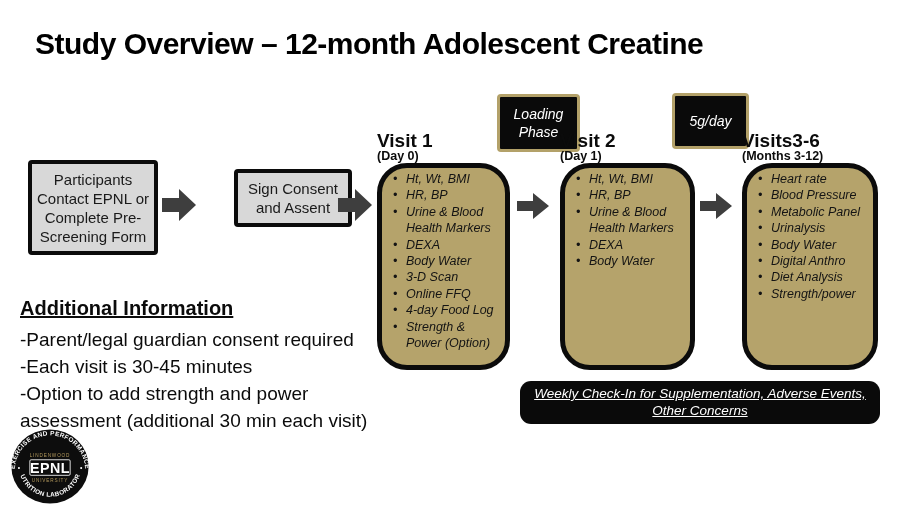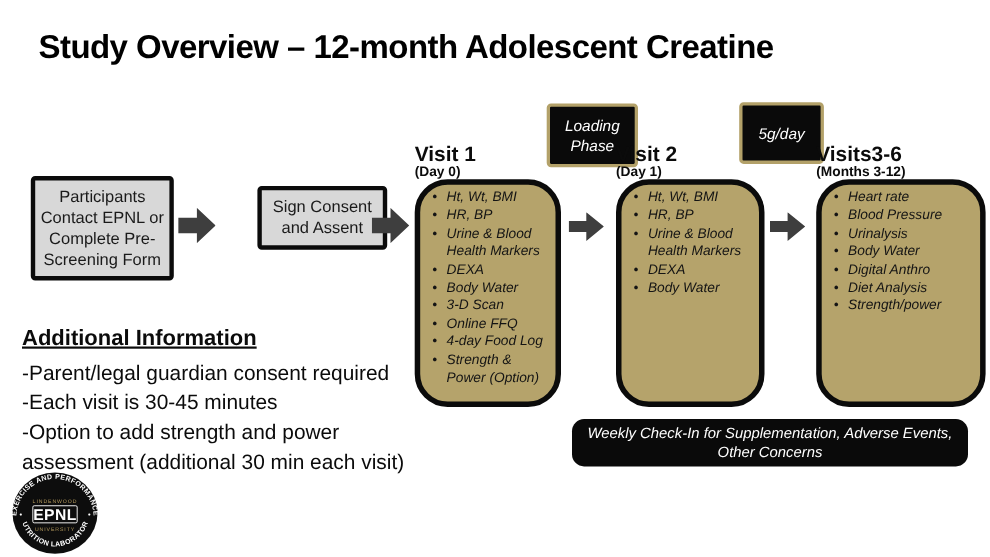--- a/index.html
+++ b/index.html
@@ -54,21 +54,21 @@
     position: absolute;
     top: 163px;
     height: 207px;
     background: #B5A36B;
     border: 5px solid #0b0b0b;
     border-radius: 30px;
     padding: 3px 4px 6px 10px;
   }
   .vb1 { left: 377px; width: 133px; }
   .vb2 { left: 560px; width: 135px; }
-  .vb3 { left: 742px; width: 154px; }
+  .vb3 { left: 742px; width: 136px; }
   .visit-box ul { list-style: none; }
   .visit-box li {
     position: relative;
     padding-left: 14px;
     font-style: italic;
     font-size: 12.5px;
     line-height: 16.4px;
     color: #141414;
   }
   .visit-box li::before {
@@ -103,20 +103,21 @@
     border-radius: 11px;
     color: #ffffff;
     font-style: italic;
     font-size: 13.5px;
     line-height: 16.5px;
     display: flex;
     align-items: center;
     justify-content: center;
     text-align: center;
     padding: 18px 12px;
+    text-decoration: underline;
   }
   .addinfo {
     position: absolute;
     left: 20px;
     top: 297px;
     width: 374px;
     color: #0b0b0b;
   }
   .addinfo h2 {
     font-size: 20px;
@@ -201,20 +202,21 @@
   </svg>
 
   <div class="visit-header vh3">
     <div class="vname">Visits3-6</div>
     <div class="vsub">(Months 3-12)</div>
   </div>
   <div class="visit-box vb3">
     <ul>
         <li>Heart rate</li>
         <li>Blood Pressure</li>
+        <li>Metabolic Panel</li>
         <li>Urinalysis</li>
         <li>Body Water</li>
         <li>Digital Anthro</li>
         <li>Diet Analysis</li>
         <li>Strength/power</li>
       </ul>
   </div>
 
   <div class="weekly">
     <span>Weekly Check-In for Supplementation, Adverse Events, Other Concerns</span>

